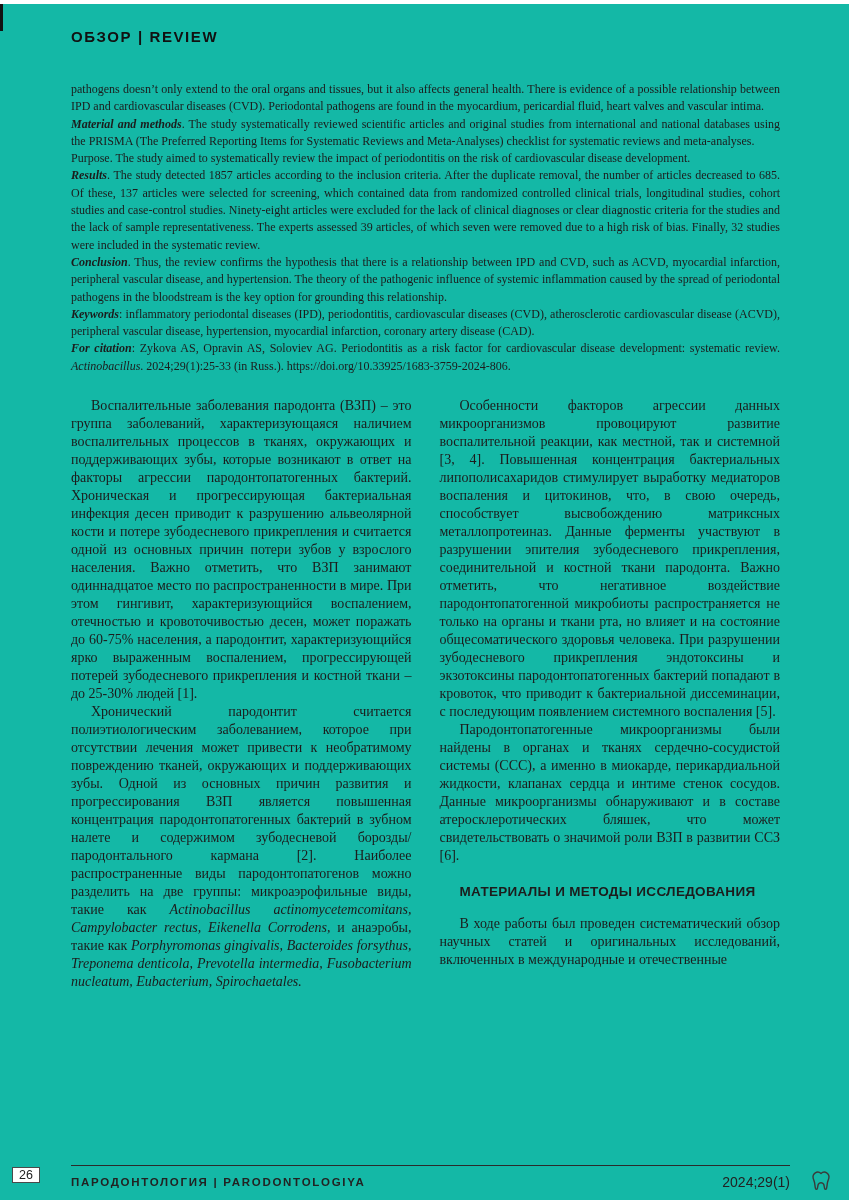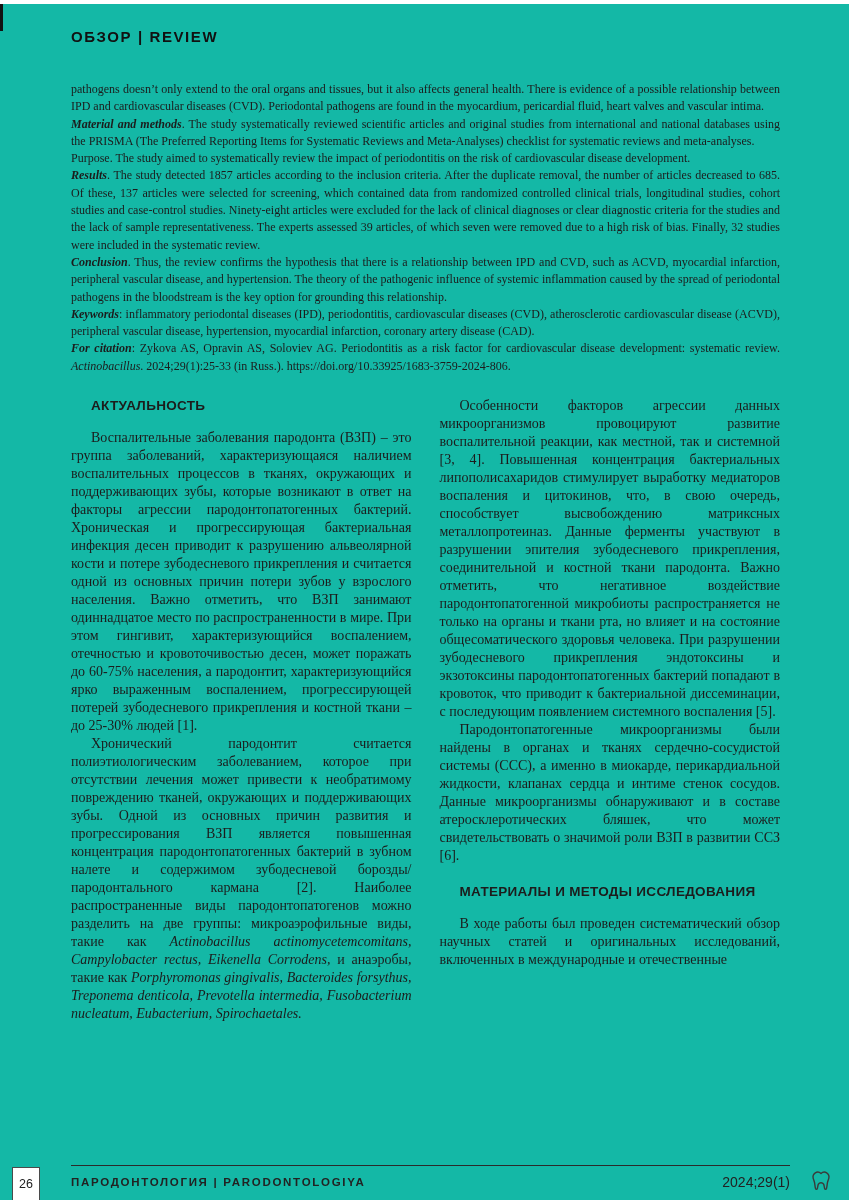--- a/index.html
+++ b/index.html
@@ -77,21 +77,21 @@
   .journal-name {
     font-size: 11.5px;
     font-weight: bold;
     letter-spacing: 1.7px;
     color: #222222;
   }
   .issue-info { font-size: 14px; color: #222222; }
   .page-number-box {
     position: absolute;
     left: 12px; top: 1163px;
-    width: 28px; height: 34px;
+    width: 28px; height: 16px;
     border: 1.3px solid #4a4a4a;
     display: flex; align-items: center; justify-content: center;
     font-family: "Liberation Sans", sans-serif;
     font-size: 12.5px; color: #222222;
     background: #ffffff;
   }
   .tooth-logo {
     position: absolute;
     right: 16px; top: 1165px;
     width: 24px; height: 26px;
@@ -113,21 +113,20 @@
     <p><span>Purpose. The study aimed to systematically review the impact of periodontitis on the risk of cardiovascular disease development.</span></p>
     <p><span class="it bd">Results</span><span>. The study detected 1857 articles according to the inclusion criteria. After the duplicate removal, the number of articles decreased to 685. Of these, 137 articles were selected for screening, which contained data from randomized controlled clinical trials, longitudinal studies, cohort studies and case-control studies. Ninety-eight articles were excluded for the lack of clinical diagnoses or clear diagnostic criteria for the studies and the lack of sample representativeness. The experts assessed 39 articles, of which seven were removed due to a high risk of bias. Finally, 32 studies were included in the systematic review.</span></p>
     <p><span class="it bd">Conclusion</span><span>. Thus, the review confirms the hypothesis that there is a relationship between IPD and CVD, such as ACVD, myocardial infarction, peripheral vascular disease, and hypertension. The theory of the pathogenic influence of systemic inflammation caused by the spread of periodontal pathogens in the bloodstream is the key option for grounding this relationship.</span></p>
     <p><span class="it bd">Keywords</span><span>: inflammatory periodontal diseases (IPD), periodontitis, cardiovascular diseases (CVD), atherosclerotic cardiovascular disease (ACVD), peripheral vascular disease, hypertension, myocardial infarction, coronary artery disease (CAD).</span></p>
     <p><span class="it bd">For citation</span><span>: Zykova AS, Opravin AS, Soloviev AG. Periodontitis as a risk factor for cardiovascular disease development: systematic review. </span><span class="it">Actinobacillus</span><span>. 2024;29(1):25-33 (in Russ.). https://doi.org/10.33925/1683-3759-2024-806.</span></p>
   </div>
 
   <div class="columns">
 
     <div class="col">
-      <h3 class="col-heading">АКТУАЛЬНОСТЬ</h3>
       <p><span>Воспалительные заболевания пародонта (ВЗП) – это группа заболеваний, характеризующаяся наличием воспалительных процессов в тканях, окружающих и поддерживающих зубы, которые возникают в ответ на факторы агрессии пародонтопатогенных бактерий. Хроническая и прогрессирующая бактериальная инфекция десен приводит к разрушению альвеолярной кости и потере зубодесневого прикрепления и считается одной из основных причин потери зубов у взрослого населения. Важно отметить, что ВЗП занимают одиннадцатое место по распространенности в мире. При этом гингивит, характеризующийся воспалением, отечностью и кровоточивостью десен, может поражать до 60-75% населения, а пародонтит, характеризующийся ярко выраженным воспалением, прогрессирующей потерей зубодесневого прикрепления и костной ткани – до 25-30% людей [1].</span></p>
       <p><span>Хронический пародонтит считается полиэтиологическим заболеванием, которое при отсутствии лечения может привести к необратимому повреждению тканей, окружающих и поддерживающих зубы. Одной из основных причин развития и прогрессирования ВЗП является повышенная концентрация пародонтопатогенных бактерий в зубном налете и содержимом зубодесневой борозды/пародонтального кармана [2]. Наиболее распространенные виды пародонтопатогенов можно разделить на две группы: микроаэрофильные виды, такие как </span><span class="it">Actinobacillus actinomycetemcomitans, Campylobacter rectus, Eikenella Corrodens,</span><span> и анаэробы, такие как </span><span class="it">Porphyromonas gingivalis, Bacteroides forsythus, Treponema denticola, Prevotella intermedia, Fusobacterium nucleatum, Eubacterium, Spirochaetales.</span></p>
     </div>
 
     <div class="col">
       <p><span>Особенности факторов агрессии данных микроорганизмов провоцируют развитие воспалительной реакции, как местной, так и системной [3, 4]. Повышенная концентрация бактериальных липополисахаридов стимулирует выработку медиаторов воспаления и цитокинов, что, в свою очередь, способствует высвобождению матриксных металлопротеиназ. Данные ферменты участвуют в разрушении эпителия зубодесневого прикрепления, соединительной и костной ткани пародонта. Важно отметить, что негативное воздействие пародонтопатогенной микробиоты распространяется не только на органы и ткани рта, но влияет и на состояние общесоматического здоровья человека. При разрушении зубодесневого прикрепления эндотоксины и экзотоксины пародонтопатогенных бактерий попадают в кровоток, что приводит к бактериальной диссеминации, с последующим появлением системного воспаления [5].</span></p>
       <p><span>Пародонтопатогенные микроорганизмы были найдены в органах и тканях сердечно-сосудистой системы (ССС), а именно в миокарде, перикардиальной жидкости, клапанах сердца и интиме стенок сосудов. Данные микроорганизмы обнаруживают и в составе атеросклеротических бляшек, что может свидетельствовать о значимой роли ВЗП в развитии ССЗ [6].</span></p>
       <h3 class="col-heading second">МАТЕРИАЛЫ И МЕТОДЫ ИССЛЕДОВАНИЯ</h3>
       <p><span>В ходе работы был проведен систематический обзор научных статей и оригинальных исследований, включенных в международные и отечественные</span></p>
     </div>

